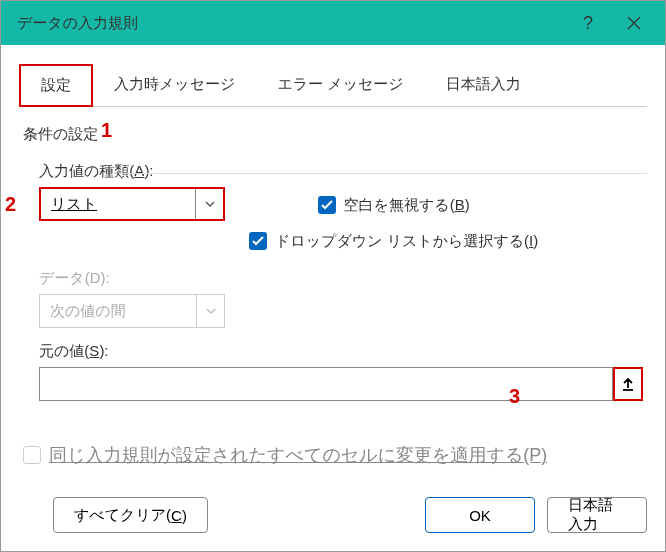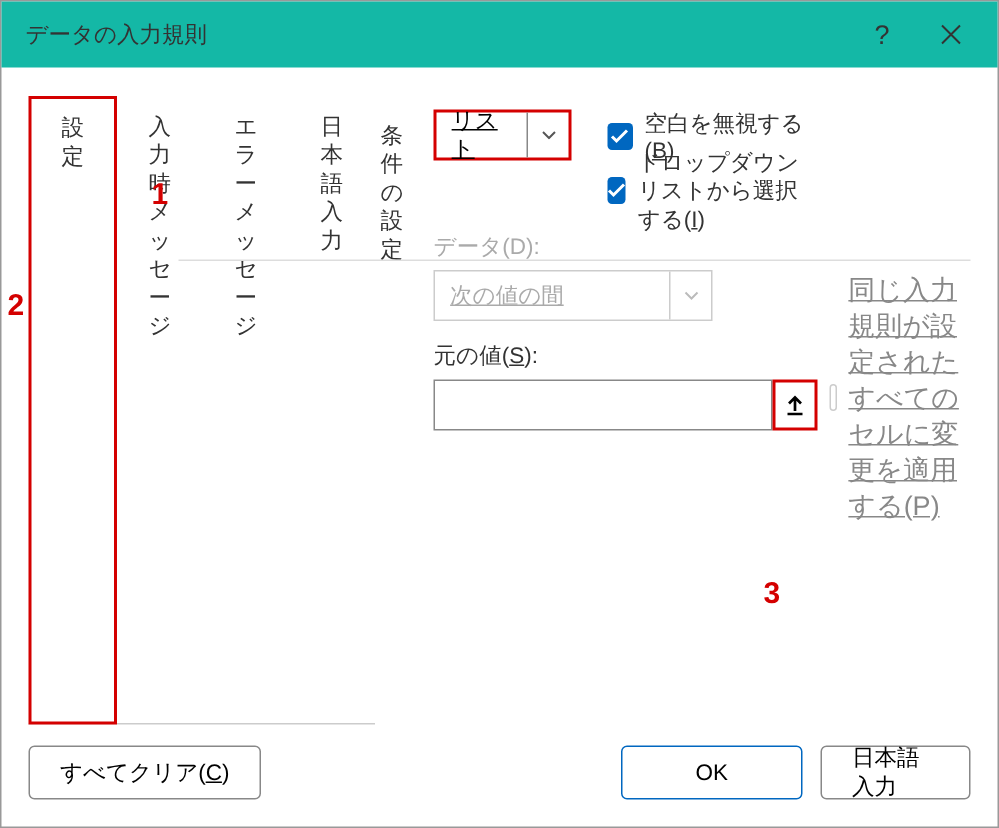--- a/index.html
+++ b/index.html
@@ -1,52 +1,52 @@
 <!DOCTYPE html>
 <html><head>
   <meta charset="utf-8">
   <style>
     * { box-sizing: border-box; margin: 0; padding: 0; font-family: "Yu Gothic UI", "Meiryo", sans-serif; }
     body { background: #f0f0f0; width: 666px; height: 552px; overflow: hidden; }
     .dialog { width: 666px; height: 552px; background: #fff; border: 1px solid #999; display: flex; flex-direction: column; }
     .titlebar { height: 44px; background: #14b8a6; display: flex; align-items: center; padding: 0 8px 0 16px; }
     .titlebar-title { font-size: 15px; color: #333; flex: 1; }
     .titlebar-btn { width: 46px; height: 36px; display: flex; align-items: center; justify-content: center; font-size: 18px; color: #333; }
-    .content { flex: 1; padding: 18px 18px 0 18px; display: flex; position: relative; }
+    .content { flex: 1; padding: 18px 18px 0 18px; display: flex; flex-direction: column; position: relative; }
     .tabs { display: flex; border-bottom: 1px solid #ccc; }
     .tab { padding: 10px 20px; font-size: 15px; color: #333; border: 1px solid transparent; border-bottom: none; position: relative; top: 1px; }
     .tab.active { border-color: #ccc; border-bottom: 1px solid #fff; background: #fff; }
     .tab.hl { border: 2px solid #d40000; }
     .annot { position: absolute; color: #d40000; font-weight: bold; font-size: 20px; font-family: Arial, sans-serif; pointer-events: none; }
     .fieldset-label { font-size: 15px; color: #333; margin: 18px 0 8px 4px; }
     .hr { position: absolute; top: 128px; left: 118px; right: 18px; height: 1px; background: #ddd; }
     .form-area { padding: 10px 4px 0 20px; }
     .label { font-size: 15px; color: #333; margin-bottom: 6px; }
     .label.disabled { color: #aaa; }
     .row { display: flex; align-items: flex-start; gap: 24px; margin-bottom: 14px; }
     .select-wrap { width: 186px; height: 34px; border: 1px solid #888; display: flex; align-items: center; position: relative; }
     .select-wrap.hl { border: 2px solid #d40000; text-decoration: underline; }
-    .select-wrap.disabled { border-color: #ccc; color: #aaa; text-decoration: underline; }
+    .select-wrap.disabled { border-color: #ccc; color: #aaa; }
     .select-val { flex: 1; padding: 0 10px; font-size: 15px; }
     .select-caret { width: 28px; height: 100%; display: flex; align-items: center; justify-content: center; border-left: 1px solid #ccc; }
     .select-wrap.hl .select-caret { border-left: 1px solid #888; }
     .caret-svg { width: 10px; height: 6px; }
     .checkbox-row { display: flex; align-items: center; gap: 8px; font-size: 15px; color: #333; height: 28px; justify-content: center; }
     .checkbox { width: 18px; height: 18px; background: #0067c0; border-radius: 3px; display: flex; align-items: center; justify-content: center; }
     .checkbox.disabled { background: #fff; border: 1px solid #ccc; }
     .check-svg { width: 12px; height: 10px; }
     .source-input-wrap { display: flex; margin-top: 6px; margin-bottom: 10px; }
     .source-input { flex: 1; height: 34px; border: 1px solid #888; padding: 0 8px; font-size: 15px; }
     .source-btn { width: 30px; height: 34px; border: 1px solid #888; border-left: none; display: flex; align-items: center; justify-content: center; }
     .source-btn.hl { border: 2px solid #d40000; }
     .spacer { flex: 1; }
     .apply-row { display: flex; align-items: center; gap: 8px; font-size: 18px; color: #888; padding: 0 4px 16px 4px; text-decoration: underline; }
-    .footer { display: flex; align-items: center; padding: 14px 18px 18px 18px; gap: 12px; border-top: none; }
+    .footer { display: flex; align-items: center; padding: 14px 18px 18px 18px; gap: 12px; border-top: none; margin-left: 34px; }
     .btn { height: 36px; padding: 0 20px; font-size: 15px; background: #fff; border: 1px solid #888; border-radius: 4px; display: flex; align-items: center; justify-content: center; }
-    .btn.ok { width: 121px; border: 1px solid #0067c0; }
+    .btn.ok { width: 110px; border: 1px solid #0067c0; }
     .btn.cancel { width: 100px; }
     .footer-spacer { flex: 1; }
     .underline { text-decoration: underline; }
     .col-checks { display: flex; flex-direction: column; gap: 8px; padding-top: 4px; }
   </style>
 </head>
 <body>
 
 <div class="dialog">
   <div class="titlebar">
@@ -66,20 +66,23 @@
       <div class="tab">エラー メッセージ</div>
       <div class="tab">日本語入力</div>
     </div>
     <div class="annot" style="top:74px; left:100px;">1</div>
 
     <div class="fieldset-label">条件の設定</div>
     <div class="hr"></div>
 
     <div class="form-area">
 
+      <div class="label">
+        <span>入力値の種類(</span><span class="underline">A</span><span>):</span>
+      </div>
       <div class="annot" style="top:148px; left:4px;">2</div>
 
       <div class="row">
         <div class="select-wrap hl">
           <div class="select-val">リスト</div>
           <div class="select-caret">
             <svg class="caret-svg" viewBox="0 0 10 6">
                 <path d="M1 1 L5 5 L9 1" stroke="#555" stroke-width="1.3" fill="none"></path>
               </svg>
           </div>

